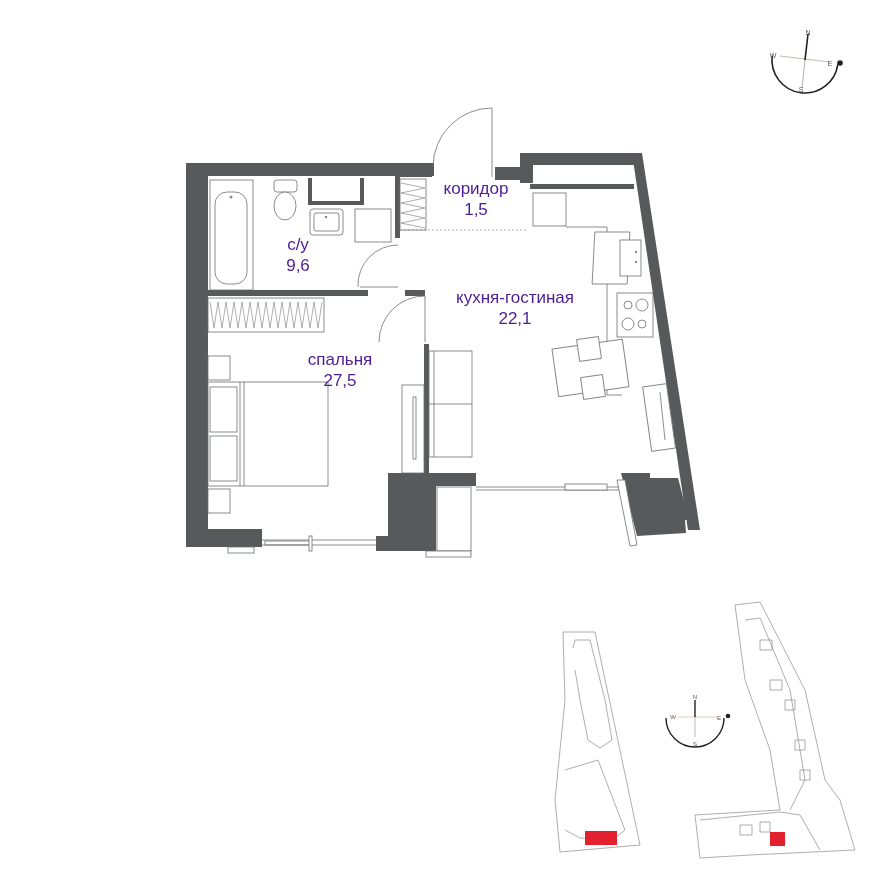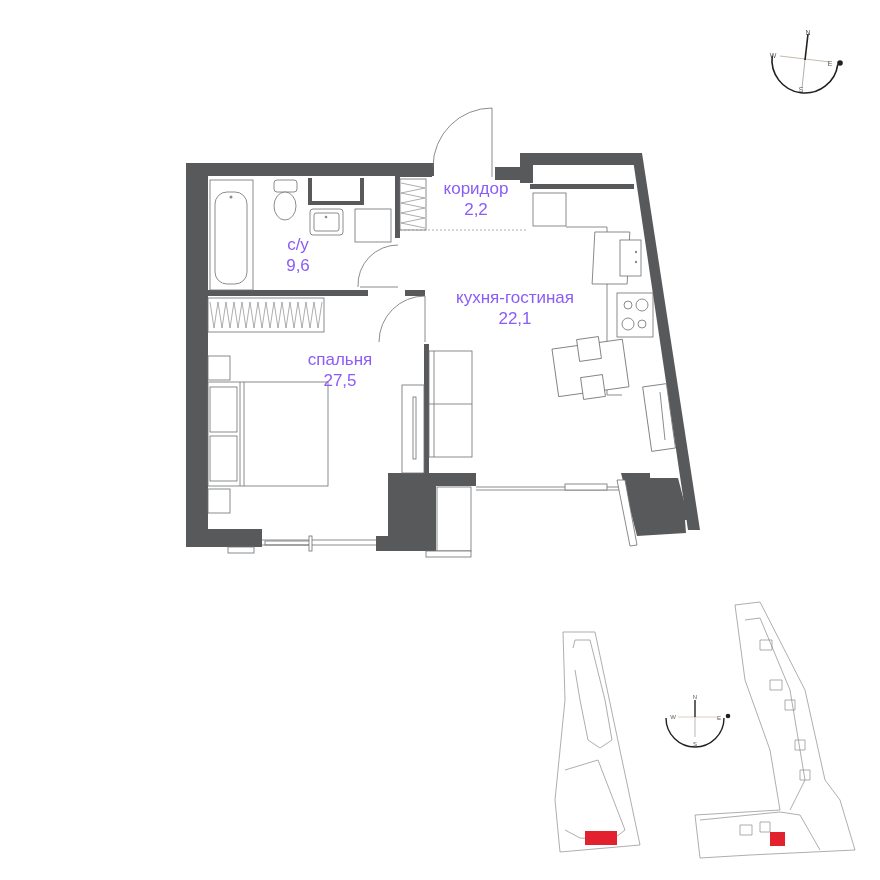--- a/index.html
+++ b/index.html
@@ -3,21 +3,21 @@
 <meta charset="utf-8">
 <style>
   html, body { margin: 0; padding: 0; background: #ffffff; }
   body { width: 880px; height: 880px; position: relative; overflow: hidden; font-family: "DejaVu Sans", sans-serif; }
   svg { position: absolute; left: 0; top: 0; }
   .wall { fill: #58595b; }
   .thin { fill: none; stroke: #6d6e71; stroke-width: 0.8; }
   .thin2 { fill: none; stroke: #8a8b8d; stroke-width: 0.7; }
   .fixture { fill: #ffffff; stroke: #6d6e71; stroke-width: 0.8; }
   .dash { fill: none; stroke: #9a9b9d; stroke-width: 0.8; stroke-dasharray: 2 2; }
-  .label { position: absolute; color: #8b5cf6; font-family: "Liberation Sans", sans-serif; font-size: 17px; text-align: center; line-height: 21px; white-space: nowrap; transform: translateX(-50%); }
+  .label { position: absolute; color: #4c1d95; font-family: "Liberation Sans", sans-serif; font-size: 17px; text-align: center; line-height: 21px; white-space: nowrap; transform: translateX(-50%); }
   .cmp { font-family: "Liberation Sans", sans-serif; fill: #58595b; }
 </style>
 </head>
 <body>
 
 <svg width="880" height="880" viewBox="0 0 880 880">
 
   <g>
 
     <rect class="wall" x="186" y="163" width="22" height="384"></rect>
@@ -192,21 +192,21 @@
     <text class="cmp" x="695" y="746" font-size="6" text-anchor="middle">S</text>
   </g>
 </svg>
 
 <div class="label" style="left:298px; top:234px;">
   <div>с/у</div>
   <div>9,6</div>
 </div>
 <div class="label" style="left:476px; top:178px;">
   <div>коридор</div>
-  <div>2,2</div>
+  <div>1,5</div>
 </div>
 <div class="label" style="left:515px; top:287px;">
   <div>кухня-гостиная</div>
   <div>22,1</div>
 </div>
 <div class="label" style="left:340px; top:349px;">
   <div>спальня</div>
   <div>27,5</div>
 </div>
 

